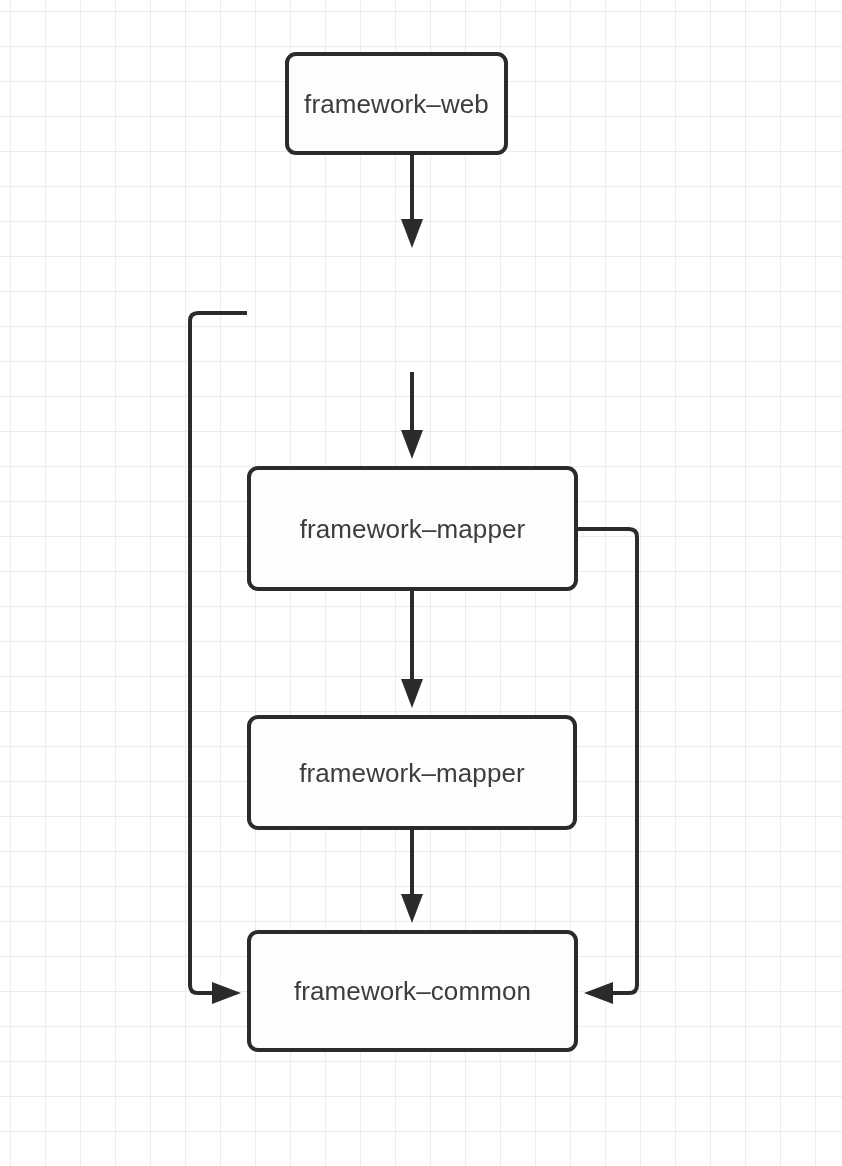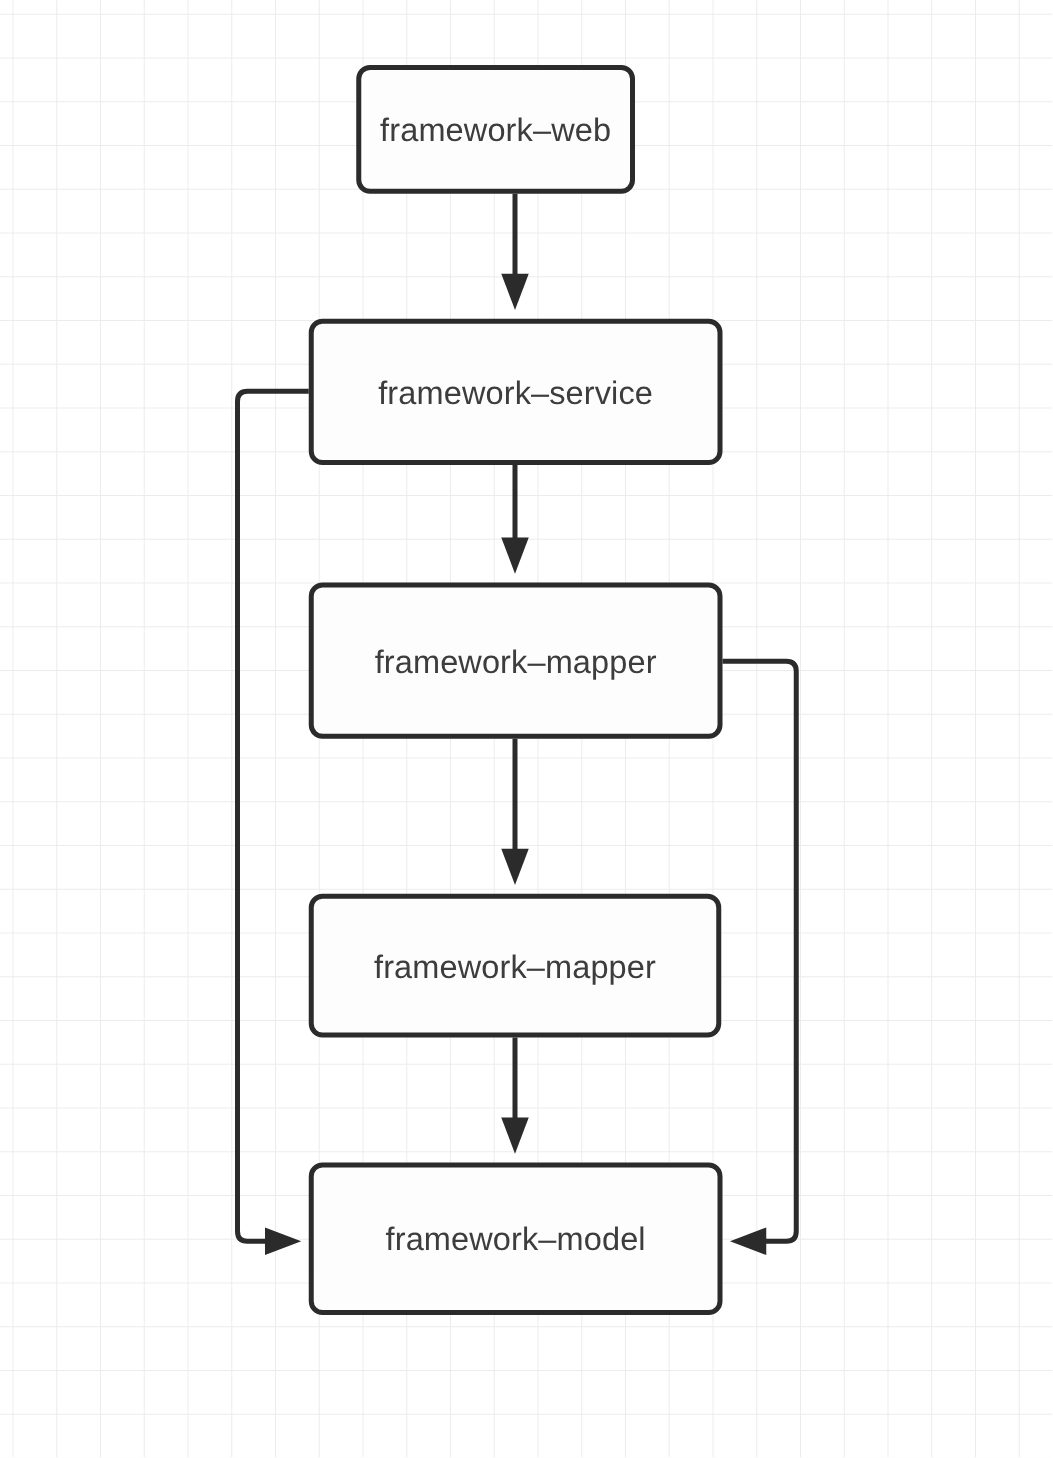--- a/index.html
+++ b/index.html
@@ -90,29 +90,26 @@
     <g>
       <path d="M 578 529 L 629 529 Q 637 529 637 537 L 637 985 Q 637 993 629 993 L 612 993" stroke="#2b2b2b" stroke-width="4" fill="none"></path>
       <path d="M 613 982 L 613 1004 L 584 993 z" fill="#2b2b2b"></path>
     </g>
   </svg>
 
   <div class="node" style="left:285px; top:52px; width:223px; height:103px;">
     <span class="node-label">framework–web</span>
   </div>
 
-  <div class="node" style="left:247px; top:255px; width:331px; height:117px;">
-    <span class="node-label">framework–service</span>
-  </div>
 
   <div class="node" style="left:247px; top:466px; width:331px; height:125px;">
     <span class="node-label">framework–mapper</span>
   </div>
 
   <div class="node" style="left:247px; top:715px; width:330px; height:115px;">
     <span class="node-label">framework–mapper</span>
   </div>
 
   <div class="node" style="left:247px; top:930px; width:331px; height:122px;">
-    <span class="node-label">framework–model</span>
+    <span class="node-label">framework–common</span>
   </div>
 
 </div>
 
 </body></html>

